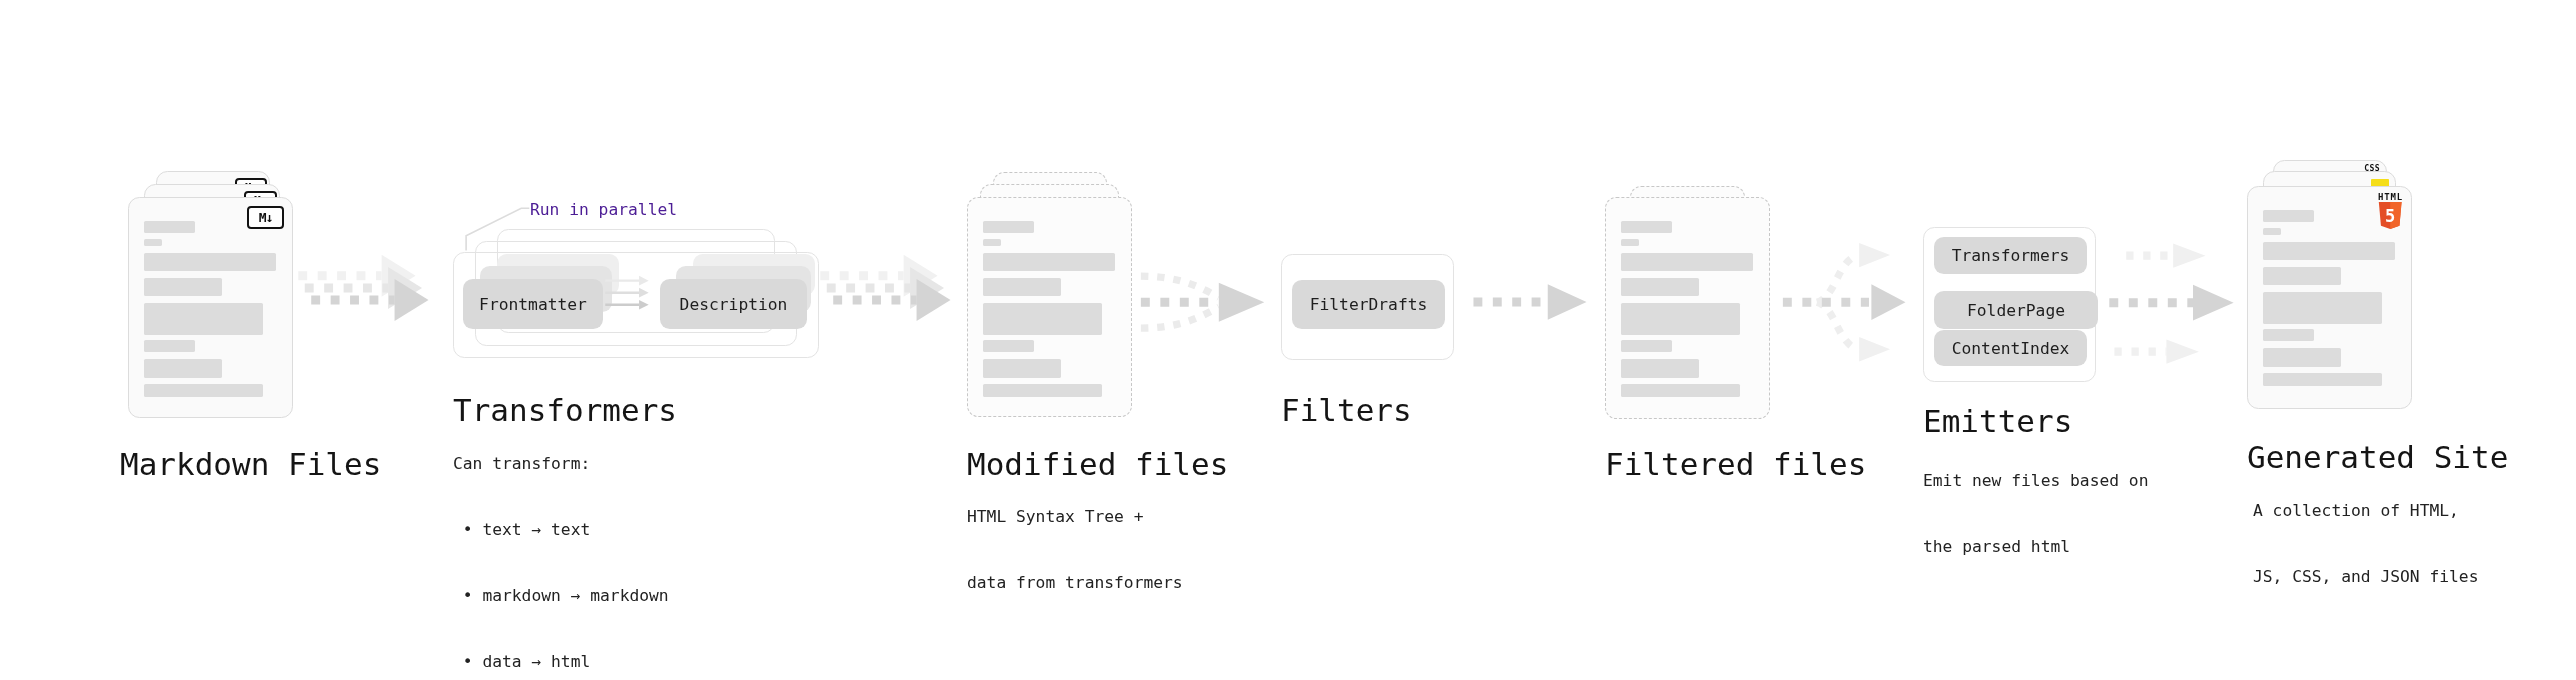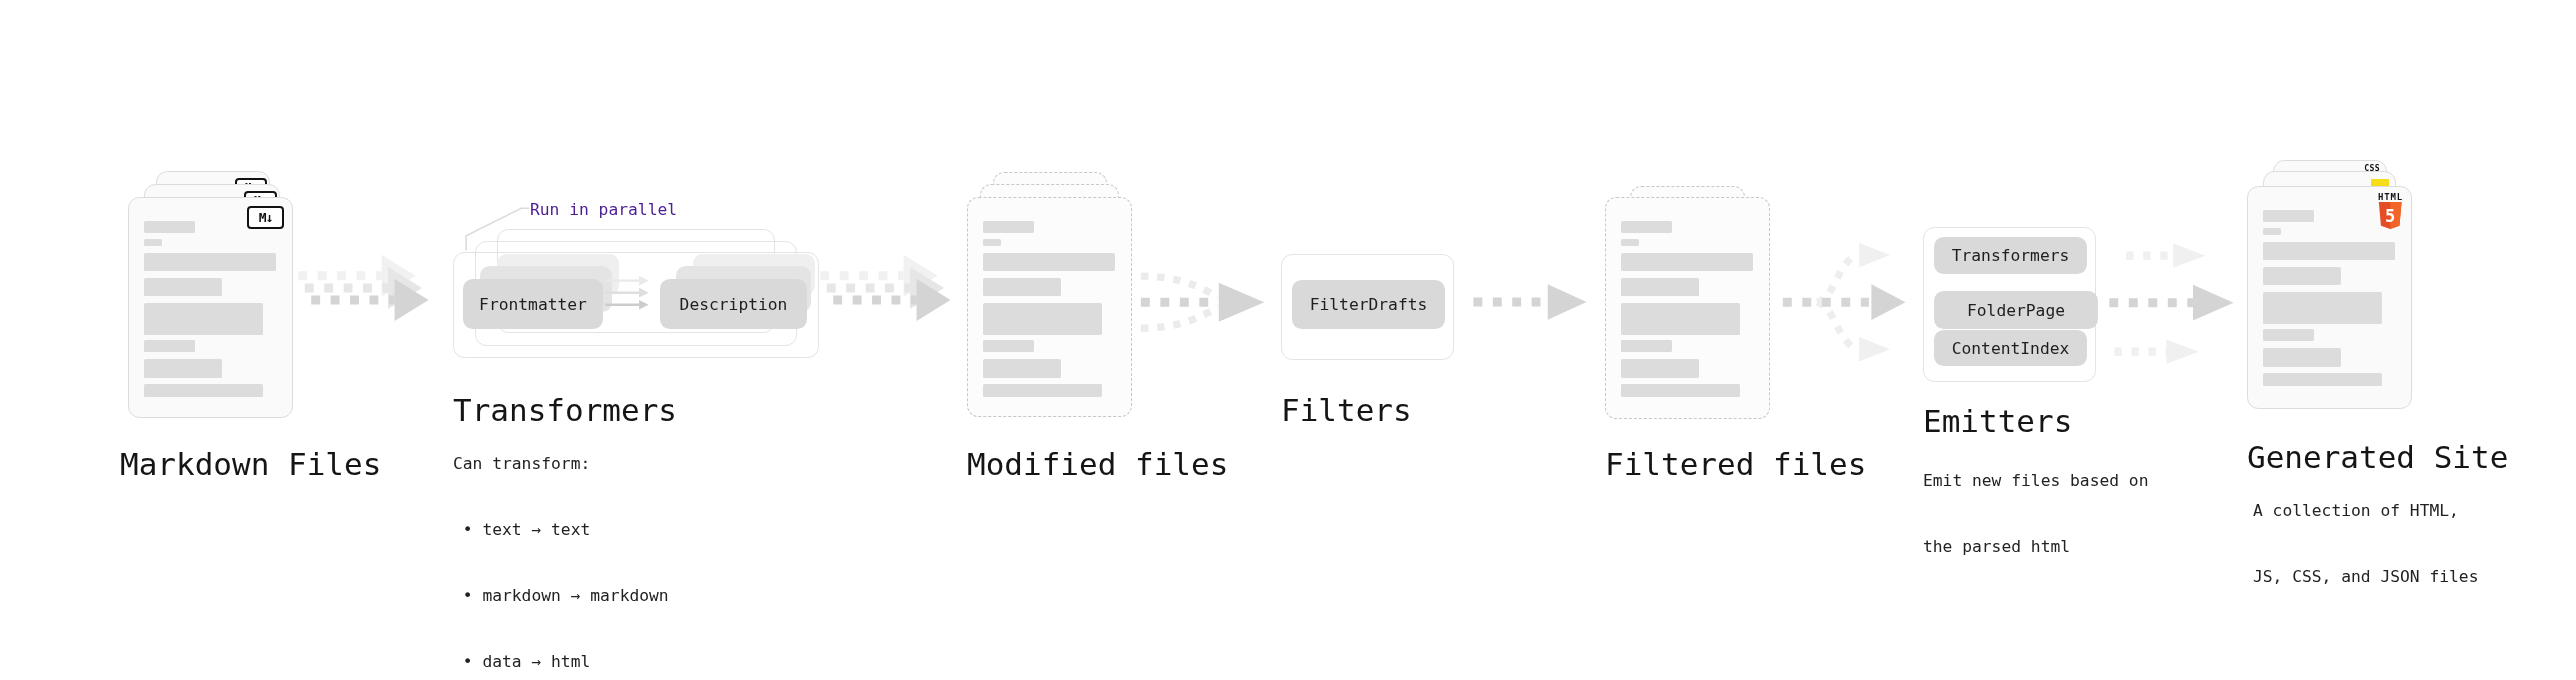--- a/index.html
+++ b/index.html
@@ -138,20 +138,24 @@
         <div class="bar" style="left: 15.4px; top: 41px; width: 18px; height: 6.5px;"></div>
         <div class="bar" style="left: 15.4px; top: 55px; width: 132px; height: 18px;"></div>
         <div class="bar" style="left: 15.4px; top: 80px; width: 78px; height: 18px;"></div>
         <div class="bar" style="left: 15.4px; top: 105px; width: 119px; height: 32px;"></div>
         <div class="bar" style="left: 15.4px; top: 142px; width: 51px; height: 12.2px;"></div>
         <div class="bar" style="left: 15.4px; top: 161px; width: 78px; height: 18.7px;"></div>
         <div class="bar" style="left: 15.4px; top: 186px; width: 119px; height: 13px;"></div>
       </div>
   </div>
   <div class="title" style="left:967px;top:430px;">Modified files</div>
+  <div class="desc" style="left:967px;top:462px;">
+    <div>HTML Syntax Tree +</div>
+    <div>data from transformers</div>
+  </div>
 
   <svg style="left:1136px;top:268px;" width="138" height="70" viewBox="0 0 170 86">
     <path d="M6,10 C55,10 80,24 102,36" stroke="#ebebeb" stroke-width="9" stroke-dasharray="9 11" fill="none"></path>
     <path d="M6,74 C55,74 80,60 102,48" stroke="#ebebeb" stroke-width="9" stroke-dasharray="9 11" fill="none"></path>
     <line x1="6" y1="42" x2="100" y2="42" stroke="#d4d4d4" stroke-width="11" stroke-dasharray="11 13"></line>
     <polygon points="102,18 158,42 102,66" fill="#d4d4d4"></polygon>
   </svg>
 
   <div class="frame" style="left:1281px;top:254px;width:173px;height:106px;"></div>
   <div class="pill" style="left:1292px;top:280px;width:153px;height:49px;">FilterDrafts</div>

